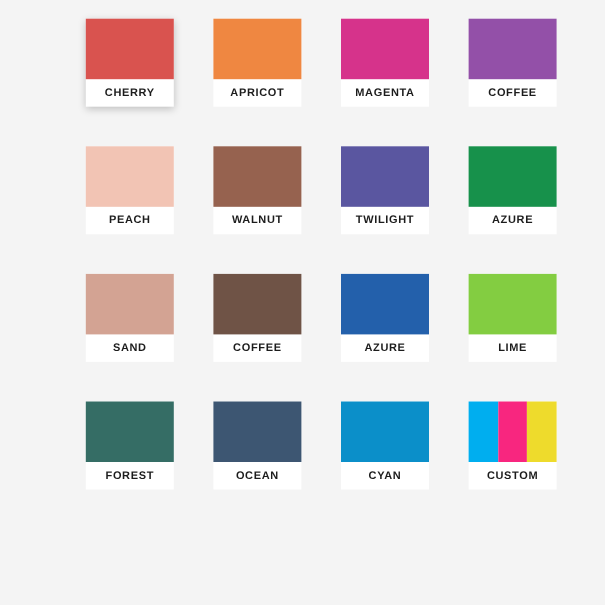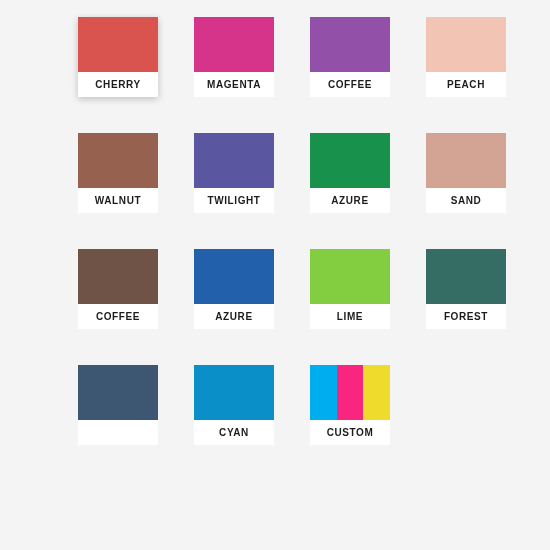--- a/index.html
+++ b/index.html
@@ -84,20 +84,26 @@
 <div id="palette-picker">
   <div class="swatch-grid">
       <button class="swatch-card is-selected" aria-pressed="true">
         <span class="swatch-color">
           <span class="swatch-stripe" style="background: rgb(217, 83, 79);"></span>
         </span>
         <span class="swatch-label">CHERRY</span>
       </button>
       <button class="swatch-card">
         <span class="swatch-color">
+          <span class="swatch-stripe" style="background: rgb(239, 135, 65);"></span>
+        </span>
+        <span class="swatch-label">APRICOT</span>
+      </button>
+      <button class="swatch-card">
+        <span class="swatch-color">
           <span class="swatch-stripe" style="background: rgb(214, 51, 139);"></span>
         </span>
         <span class="swatch-label">MAGENTA</span>
       </button>
       <button class="swatch-card">
         <span class="swatch-color">
           <span class="swatch-stripe" style="background: rgb(147, 80, 168);"></span>
         </span>
         <span class="swatch-label">COFFEE</span>
       </button>
@@ -152,20 +158,21 @@
       <button class="swatch-card">
         <span class="swatch-color">
           <span class="swatch-stripe" style="background: rgb(53, 109, 101);"></span>
         </span>
         <span class="swatch-label">FOREST</span>
       </button>
       <button class="swatch-card">
         <span class="swatch-color">
           <span class="swatch-stripe" style="background: rgb(61, 86, 114);"></span>
         </span>
+        <span class="swatch-label">OCEAN</span>
       </button>
       <button class="swatch-card">
         <span class="swatch-color">
           <span class="swatch-stripe" style="background: rgb(11, 143, 201);"></span>
         </span>
         <span class="swatch-label">CYAN</span>
       </button>
       <button class="swatch-card">
         <span class="swatch-color">
           <span class="swatch-stripe" style="background: rgb(0, 174, 239);"></span>

